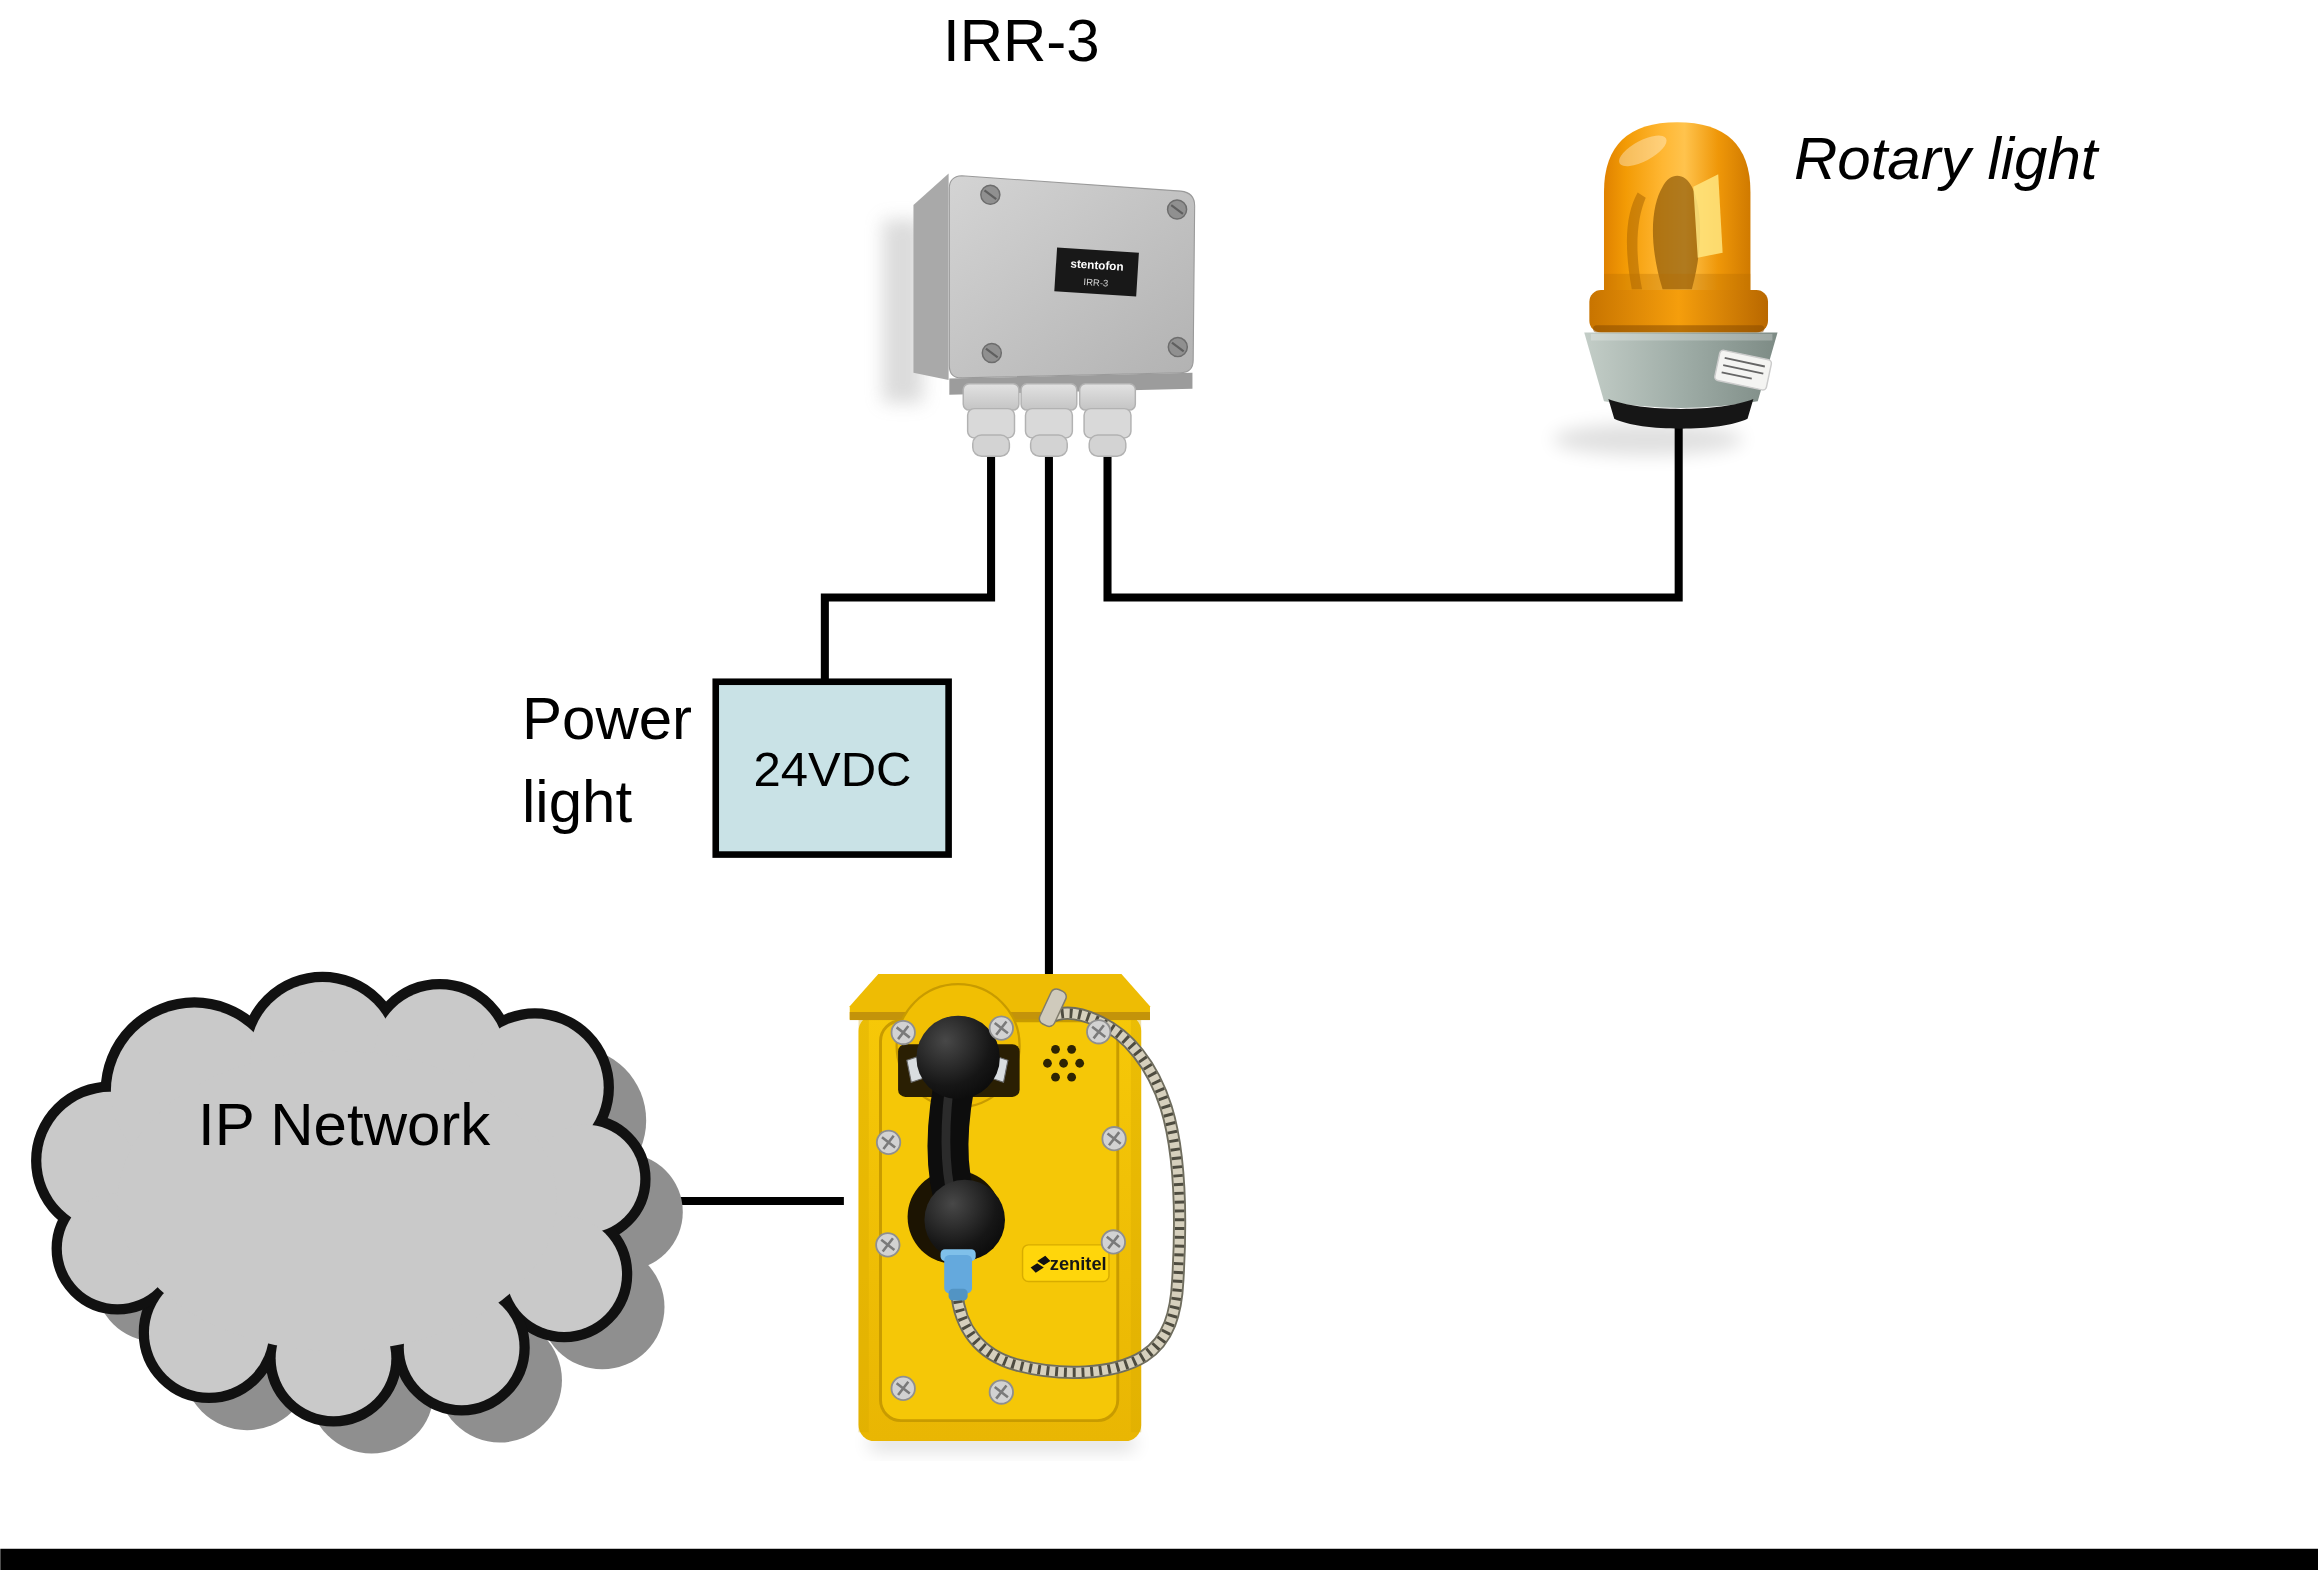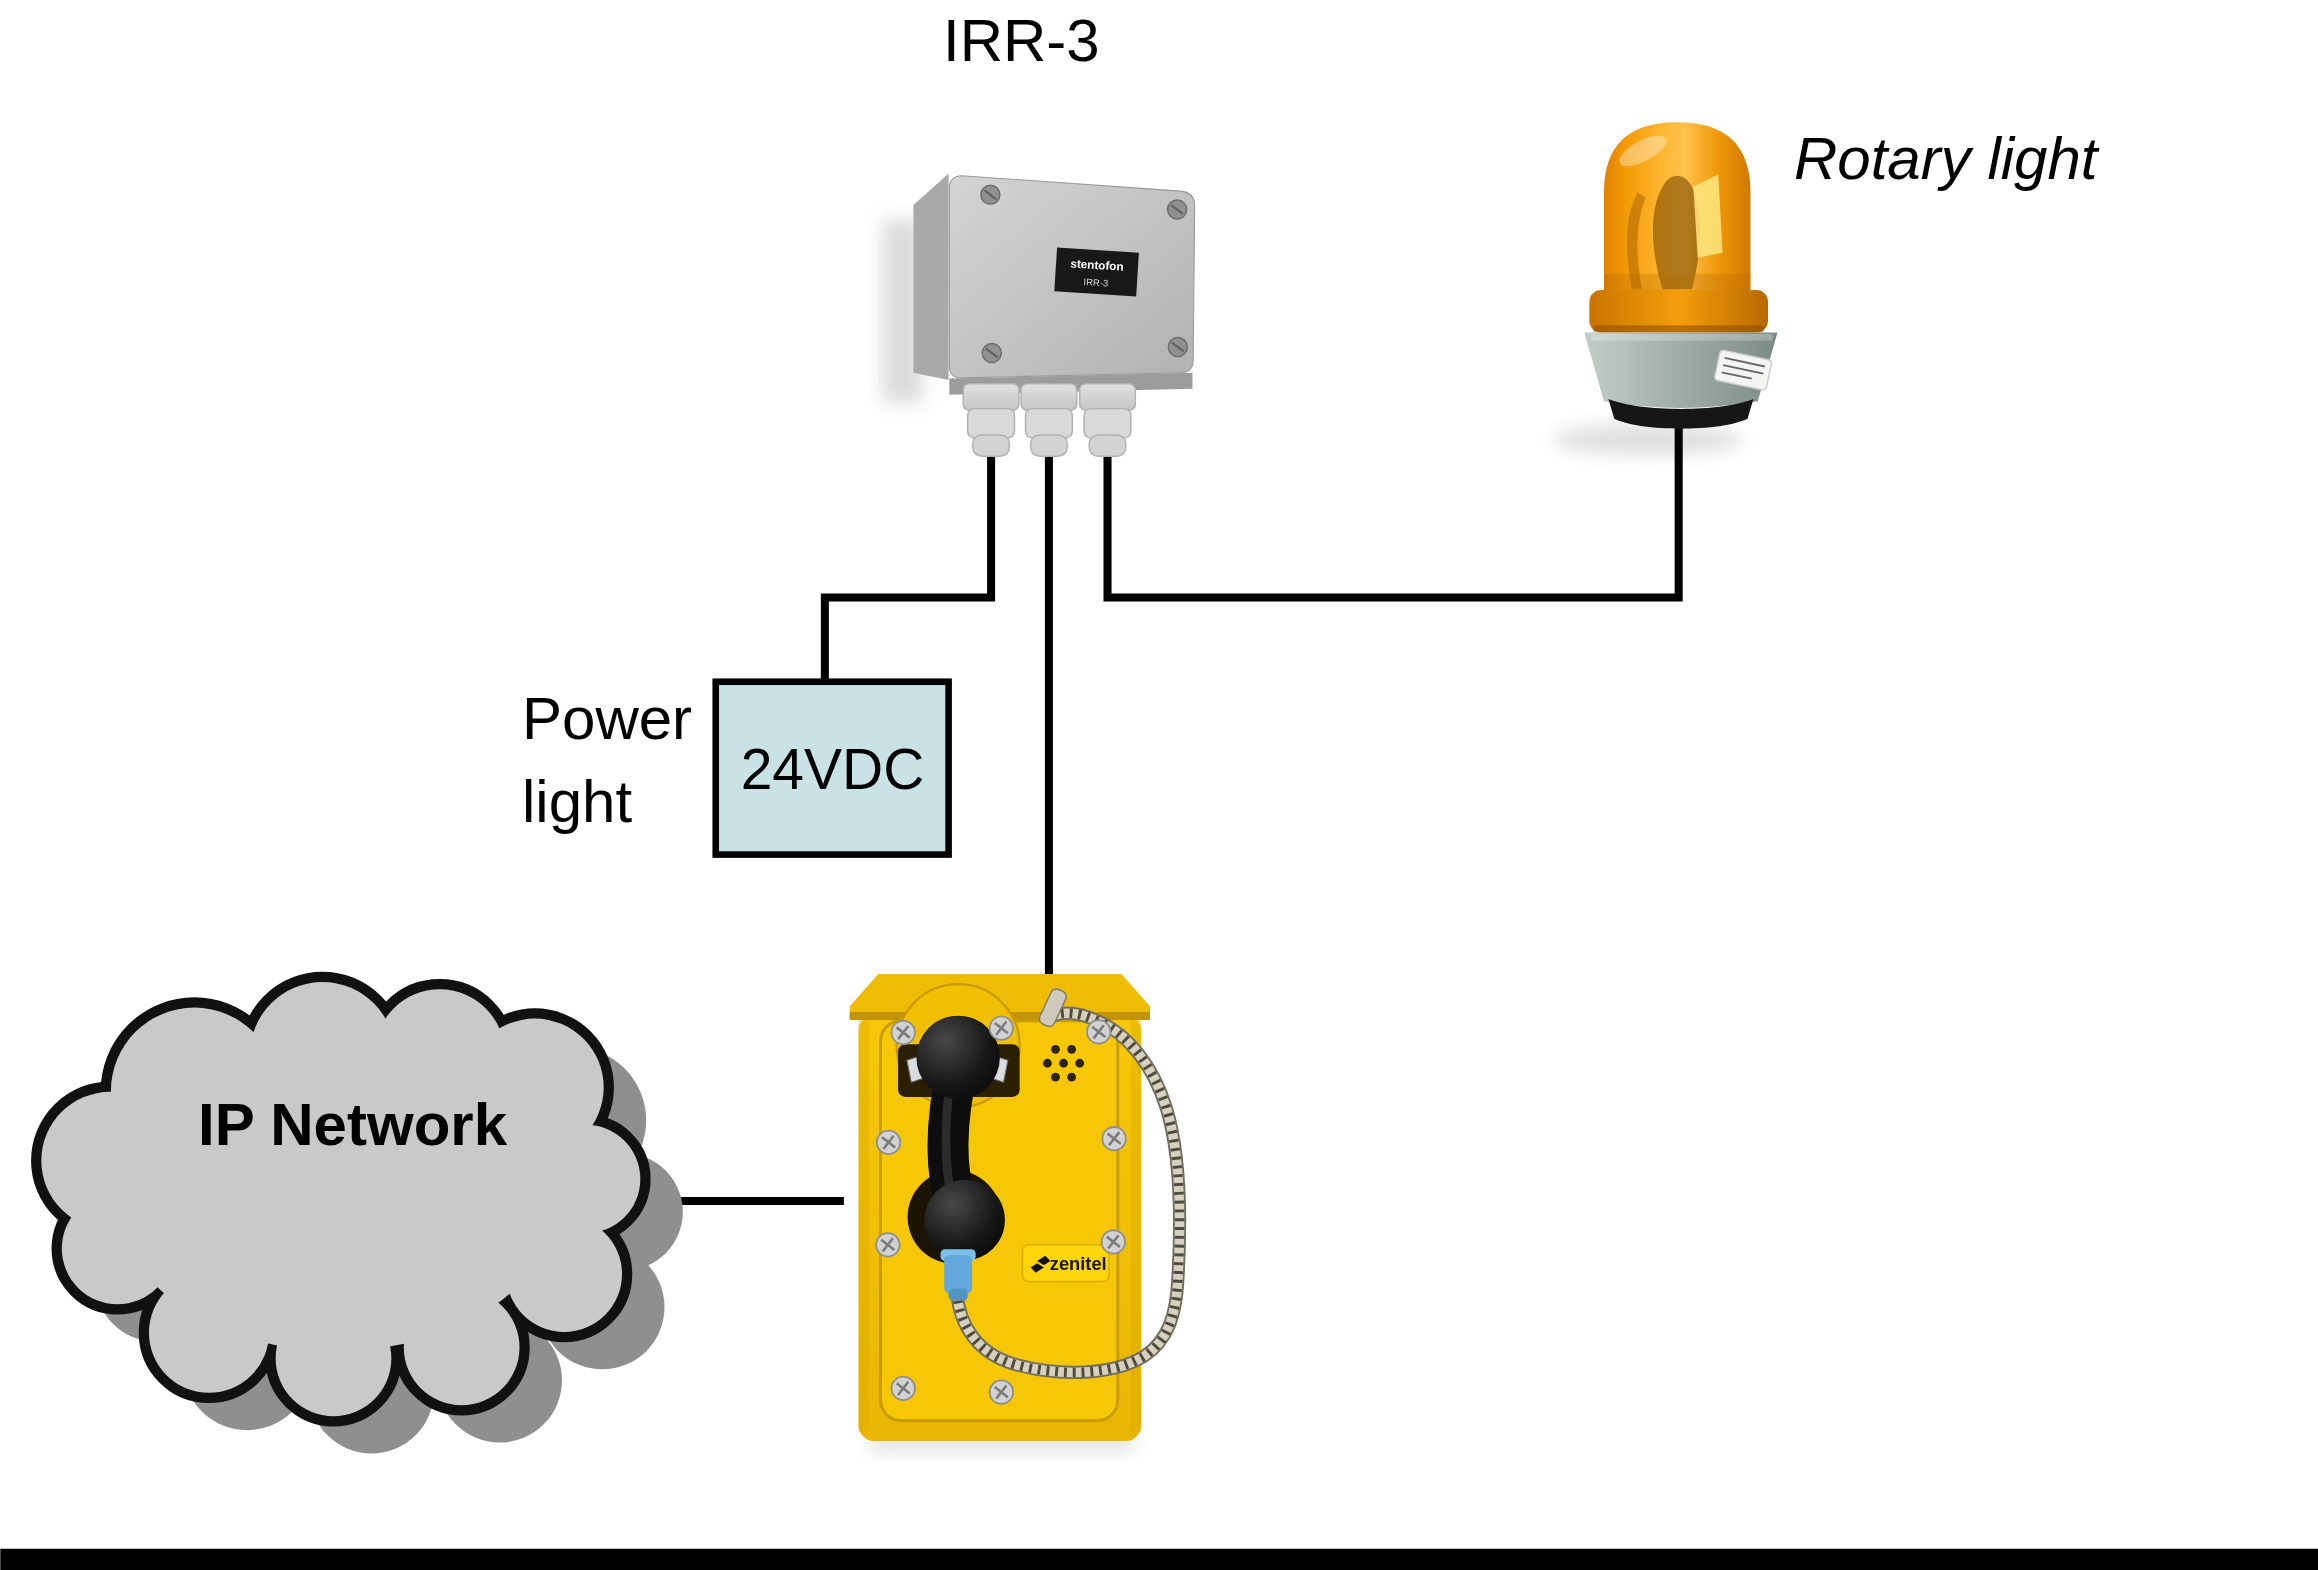--- a/index.html
+++ b/index.html
@@ -1,21 +1,21 @@
 <!DOCTYPE html>
 <html style="font-size:11.7px"><head>
 <meta charset="utf-8">
 <style>
   html,body{margin:0;padding:0;background:#fff;}
   .page{position:relative;width:2319px;height:1570px;background:#ffffff;overflow:hidden;
         font-family:"Liberation Sans",sans-serif;color:#000;}
   svg{position:absolute;left:0;top:0;}
   .lbl{position:absolute;font-size:60px;line-height:74px;white-space:pre;color:#000;}
   .power-box-label{position:absolute;left:716px;top:682px;width:233px;height:173px;
-        display:flex;align-items:center;justify-content:center;font-size:57px;}
+        display:flex;align-items:center;justify-content:center;font-size:49px;}
 </style>
 </head>
 <body>
 
 <div class="page">
 <svg width="2319" height="1570" viewBox="0 0 3166 2144">
   <defs>
     <linearGradient id="gRelay" x1="0" y1="0" x2="1" y2="1">
       <stop offset="0" stop-color="#d4d4d4"></stop>
           <stop offset="1" stop-color="#b2b2b2"></stop>
@@ -245,15 +245,15 @@
     </g>
   </g>
 
   <rect x="0" y="2115" width="3166" height="29" fill="#000"></rect>
 </svg>
 
 <div class="lbl" style="left:943px;top:4.4px;"><span>IRR-3</span><br></div>
 <div class="lbl" style="left:1794px;top:122px;font-style:italic;">Rotary light</div>
 <div class="lbl" style="left:522px;top:677px;line-height:83px;"><span>Power</span><br><span>light</span></div>
 <div class="power-box-label">24VDC</div>
-<div class="lbl" style="left:198px;top:1088px;font-weight:bold;">IP Network</div>
+<div class="lbl" style="left:198px;top:1088px;">IP Network</div>
 </div>
 
 
 </body></html>

